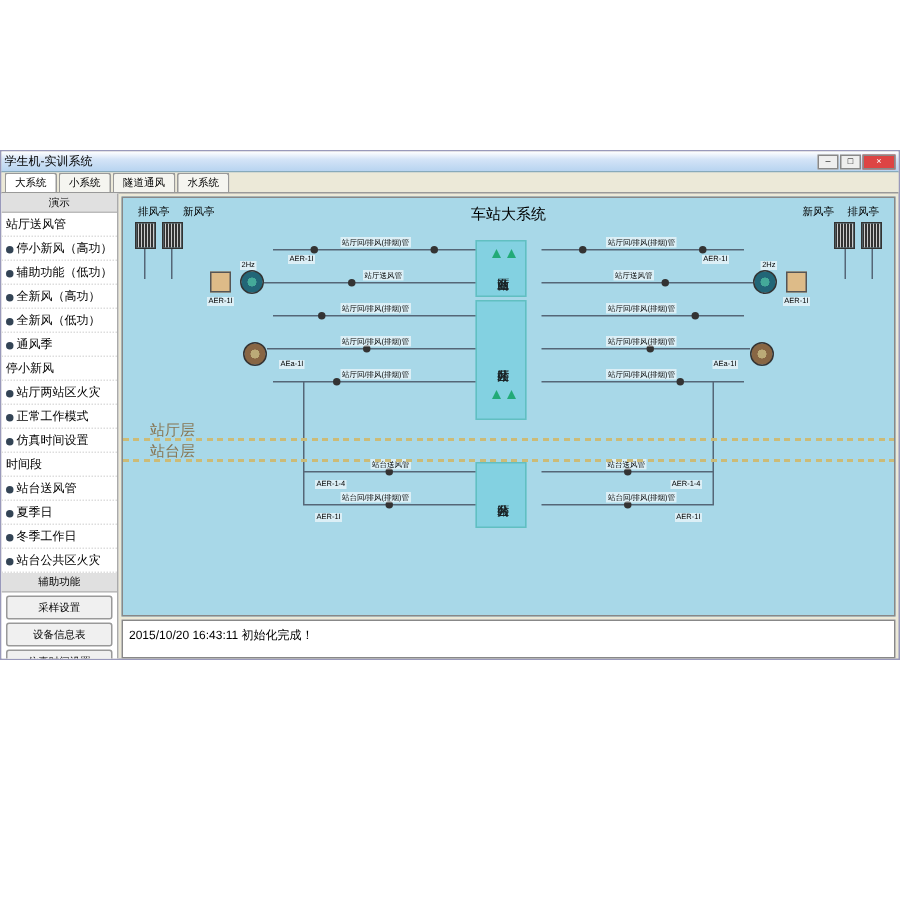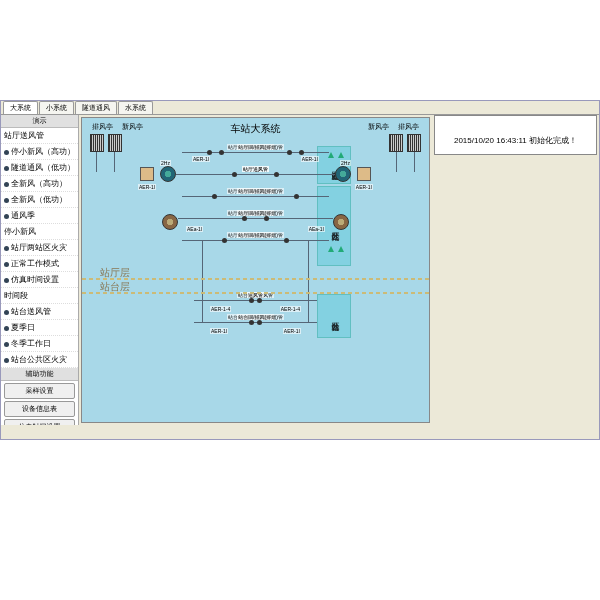--- a/index.html
+++ b/index.html
@@ -11,54 +11,60 @@
 .winbtn.close{background:#d44;color:#fff;width:22px}
 .tabs{height:14px;background:#ece9d8;display:flex;padding-left:2px;border-bottom:1px solid #999}
 .tab{padding:1px 6px;border:1px solid #999;border-bottom:none;background:#f5f5f0;margin-right:1px;font-size:7px;border-radius:2px 2px 0 0}
 .tab.active{background:#fff}
 .body{display:flex;height:calc(100% - 28px)}
 .sidebar{width:78px;background:#fff;border-right:1px solid #aaa;overflow:hidden}
 .sb-hdr{background:#e0e0e0;text-align:center;padding:1px;border-bottom:1px solid #bbb;font-size:7px}
 .sb-item{padding:2px 3px;border-bottom:1px dotted #ddd;font-size:7px;white-space:nowrap;cursor:pointer}
 .sb-item .dot{display:inline-block;width:5px;height:5px;background:#345;border-radius:50%;margin-right:2px;vertical-align:middle}
 .sb-btn{margin:2px 3px;padding:2px;border:1px solid #999;background:#f0f0f0;text-align:center;font-size:7px;border-radius:2px;cursor:pointer}
-.main{flex:1;display:flex;flex-direction:row}
+.main{flex:1;display:flex;flex-direction:column}
 .canvas{flex:1;background:#a8d8e8;position:relative;margin:2px;border:1px solid #888;overflow:hidden}
-.log{height:26px;background:#fff;margin:0 2px 14px;border:1px solid #888;padding:19px;font-size:7px}
+.log{height:26px;background:#fff;margin:0 2px 0;border:1px solid #888;padding:4px;font-size:7px}
 .title-main{position:absolute;top:4px;left:50%;transform:translateX(-50%);font-size:10px}
 .vent-lbl{position:absolute;font-size:7px}
 .grille{position:absolute;width:14px;height:18px;background:repeating-linear-gradient(90deg,#333 0 1px,#ccc 1px 2px);border:1px solid #333}
 .fan{position:absolute;width:16px;height:16px;border:1px solid #333;border-radius:50%;background:radial-gradient(#4a9 30%,#267 31%)}
 .fan.brown{background:radial-gradient(#ba7 30%,#864 31%)}
 .box{position:absolute;width:14px;height:14px;border:1px solid #555;background:#db8}
 .pipe-h{position:absolute;height:1px;background:#567}
 .pipe-v{position:absolute;width:1px;background:#567}
 .valve{position:absolute;width:5px;height:5px;background:#333;border-radius:50%}
 .vlbl{position:absolute;font-size:5px;background:rgba(255,255,255,.6);padding:0 1px;white-space:nowrap}
 .zone{position:absolute;background:#7dd0e0;border:1px solid #5bb;opacity:.85;display:flex;align-items:center;justify-content:center;writing-mode:vertical-rl;font-size:8px}
 .arrow-up{position:absolute;width:0;height:0;border-left:3px solid transparent;border-right:3px solid transparent;border-bottom:6px solid #2a7}
 .level-lbl{position:absolute;font-size:10px;color:#875}
 .dash-line{position:absolute;height:2px;width:100%;background:repeating-linear-gradient(90deg,#cb7 0 4px,transparent 4px 7px)}
 </style>
 </head>
 <body>
 
 <div class="outer">
+  <div class="titlebar">
+    <span class="ttl">学生机-实训系统</span>
+    <span class="winbtn">–</span>
+    <span class="winbtn">□</span>
+    <span class="winbtn close">×</span>
+  </div>
   <div class="tabs">
     <div class="tab active">大系统</div>
     <div class="tab">小系统</div>
     <div class="tab">隧道通风</div>
     <div class="tab">水系统</div>
   </div>
   <div class="body">
     <div class="sidebar">
       <div class="sb-hdr">演示</div>
       <div class="sb-item"><span>站厅送风管</span></div>
       <div class="sb-item"><span class="dot"></span><span>停小新风（高功）</span></div>
-      <div class="sb-item"><span class="dot"></span><span>隧道通风（低功）</span></div>
+      <div class="sb-item"><span class="dot"></span><span>辅助功能（低功）</span></div>
       <div class="sb-item"><span class="dot"></span><span>全新风（高功）</span></div>
       <div class="sb-item"><span class="dot"></span><span>全新风（低功）</span></div>
       <div class="sb-item"><span class="dot"></span><span>通风季</span></div>
       <div class="sb-item"><span>停小新风</span></div>
       <div class="sb-item"><span class="dot"></span><span>站厅两站区火灾</span></div>
       <div class="sb-item"><span class="dot"></span><span>正常工作模式</span></div>
       <div class="sb-item"><span class="dot"></span><span>仿真时间设置</span></div>
       <div class="sb-item"><span>时间段</span></div>
       <div class="sb-item"><span class="dot"></span><span>站台送风管</span></div>
       <div class="sb-item"><span class="dot"></span><span>夏季日</span></div>

